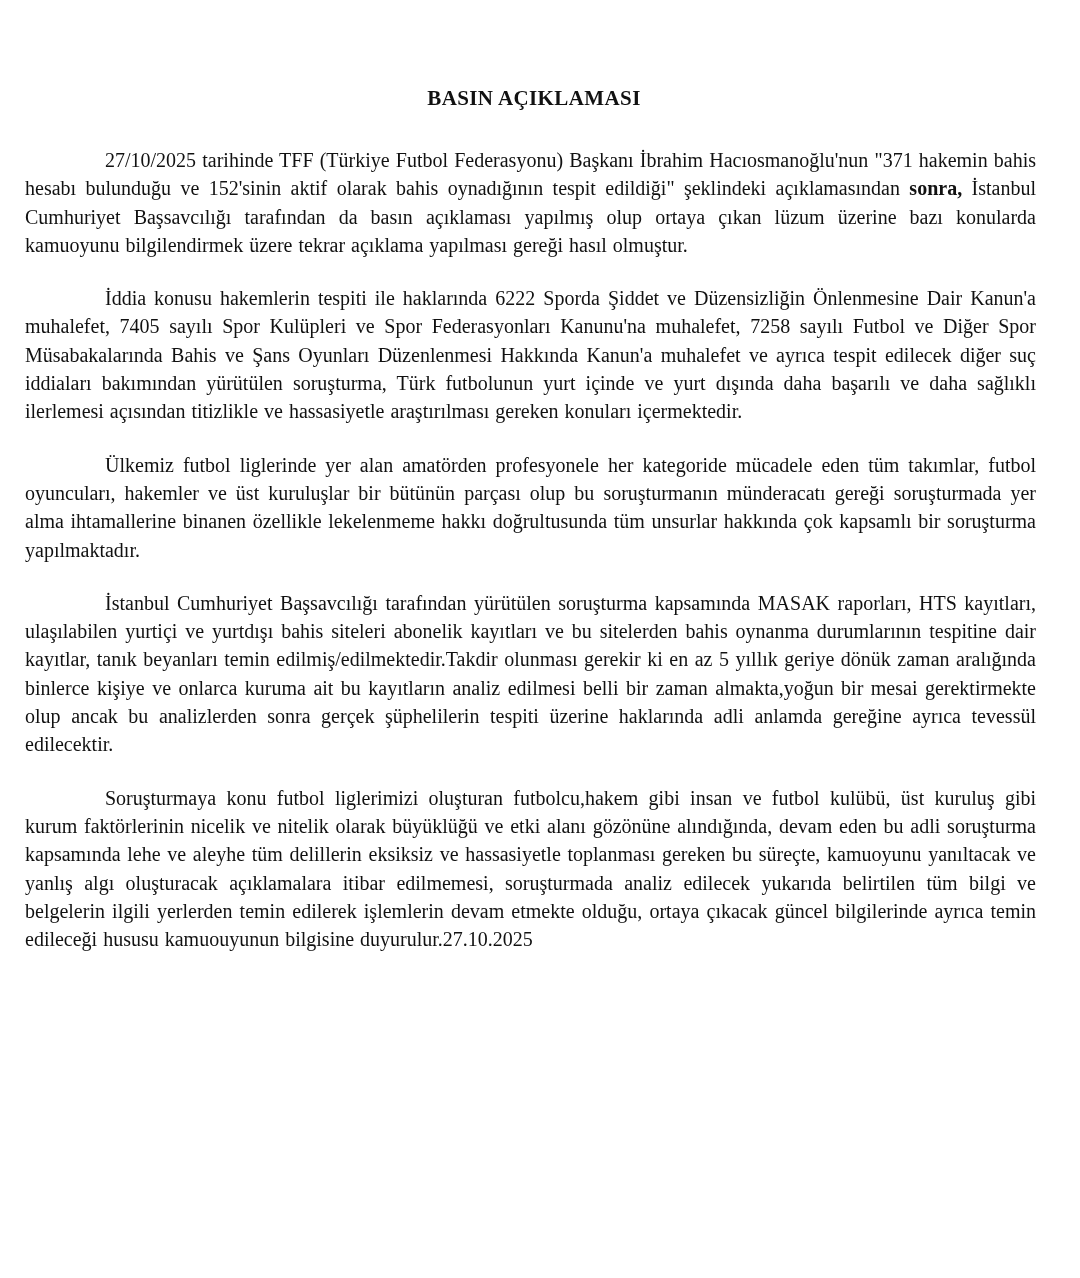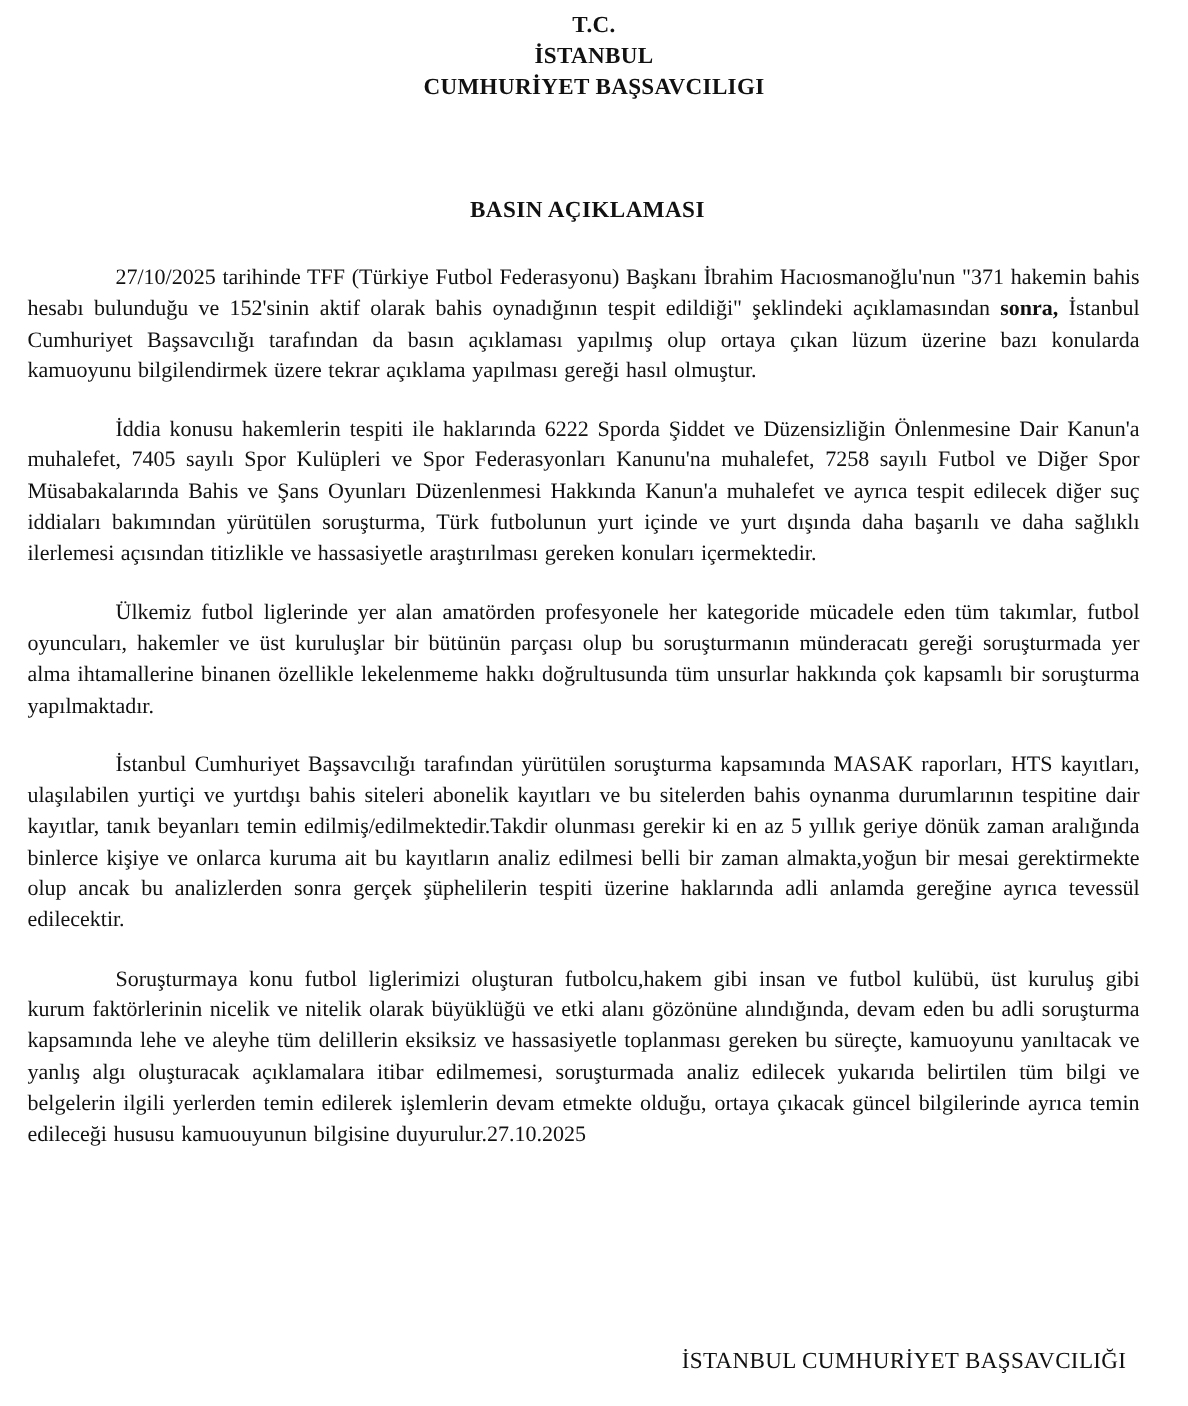--- a/index.html
+++ b/index.html
@@ -58,25 +58,20 @@
     font-size: 21px;
     letter-spacing: 0.3px;
     font-weight: normal;
   }
 </style>
 </head>
 <body>
 
 <div class="page">
 
-  <header class="doc-header">
-    <div>T.C.</div>
-    <div>İSTANBUL</div>
-    <div>CUMHURİYET BAŞSAVCILIGI</div>
-  </header>
 
   <h1 class="doc-title">BASIN AÇIKLAMASI</h1>
 
   <main class="doc-body">
     <p><span>27/10/2025 tarihinde TFF (Türkiye Futbol Federasyonu) Başkanı İbrahim Hacıosmanoğlu'nun "371 hakemin bahis hesabı bulunduğu ve 152'sinin aktif olarak bahis oynadığının tespit edildiği" şeklindeki açıklamasından </span><b>sonra,</b><span> İstanbul Cumhuriyet Başsavcılığı tarafından da basın açıklaması yapılmış olup ortaya çıkan lüzum üzerine bazı konularda kamuoyunu bilgilendirmek üzere tekrar açıklama yapılması gereği hasıl olmuştur.</span></p>
     <p>İddia konusu hakemlerin tespiti ile haklarında 6222 Sporda Şiddet ve Düzensizliğin Önlenmesine Dair Kanun'a muhalefet, 7405 sayılı Spor Kulüpleri ve Spor Federasyonları Kanunu'na muhalefet, 7258 sayılı Futbol ve Diğer Spor Müsabakalarında Bahis ve Şans Oyunları Düzenlenmesi Hakkında Kanun'a muhalefet ve ayrıca tespit edilecek diğer suç iddiaları bakımından yürütülen soruşturma, Türk futbolunun yurt içinde ve yurt dışında daha başarılı ve daha sağlıklı ilerlemesi açısından titizlikle ve hassasiyetle araştırılması gereken konuları içermektedir.</p>
     <p>Ülkemiz futbol liglerinde yer alan amatörden profesyonele her kategoride mücadele eden tüm takımlar, futbol oyuncuları, hakemler ve üst kuruluşlar bir bütünün parçası olup bu soruşturmanın münderacatı gereği soruşturmada yer alma ihtamallerine binanen özellikle lekelenmeme hakkı doğrultusunda tüm unsurlar hakkında çok kapsamlı bir soruşturma yapılmaktadır.</p>
     <p>İstanbul Cumhuriyet Başsavcılığı tarafından yürütülen soruşturma kapsamında MASAK raporları, HTS kayıtları, ulaşılabilen yurtiçi ve yurtdışı bahis siteleri abonelik kayıtları ve bu sitelerden bahis oynanma durumlarının tespitine dair kayıtlar, tanık beyanları temin edilmiş/edilmektedir.Takdir olunması gerekir ki en az 5 yıllık geriye dönük zaman aralığında binlerce kişiye ve onlarca kuruma ait bu kayıtların analiz edilmesi belli bir zaman almakta,yoğun bir mesai gerektirmekte olup ancak bu analizlerden sonra gerçek şüphelilerin tespiti üzerine haklarında adli anlamda gereğine ayrıca tevessül edilecektir.</p>
     <p>Soruşturmaya konu futbol liglerimizi oluşturan futbolcu,hakem gibi insan ve futbol kulübü, üst kuruluş gibi kurum faktörlerinin nicelik ve nitelik olarak büyüklüğü ve etki alanı gözönüne alındığında, devam eden bu adli soruşturma kapsamında lehe ve aleyhe tüm delillerin eksiksiz ve hassasiyetle toplanması gereken bu süreçte, kamuoyunu yanıltacak ve yanlış algı oluşturacak açıklamalara itibar edilmemesi, soruşturmada analiz edilecek yukarıda belirtilen tüm bilgi ve belgelerin ilgili yerlerden temin edilerek işlemlerin devam etmekte olduğu, ortaya çıkacak güncel bilgilerinde ayrıca temin edileceği hususu kamuouyunun bilgisine duyurulur.27.10.2025</p>
   </main>

